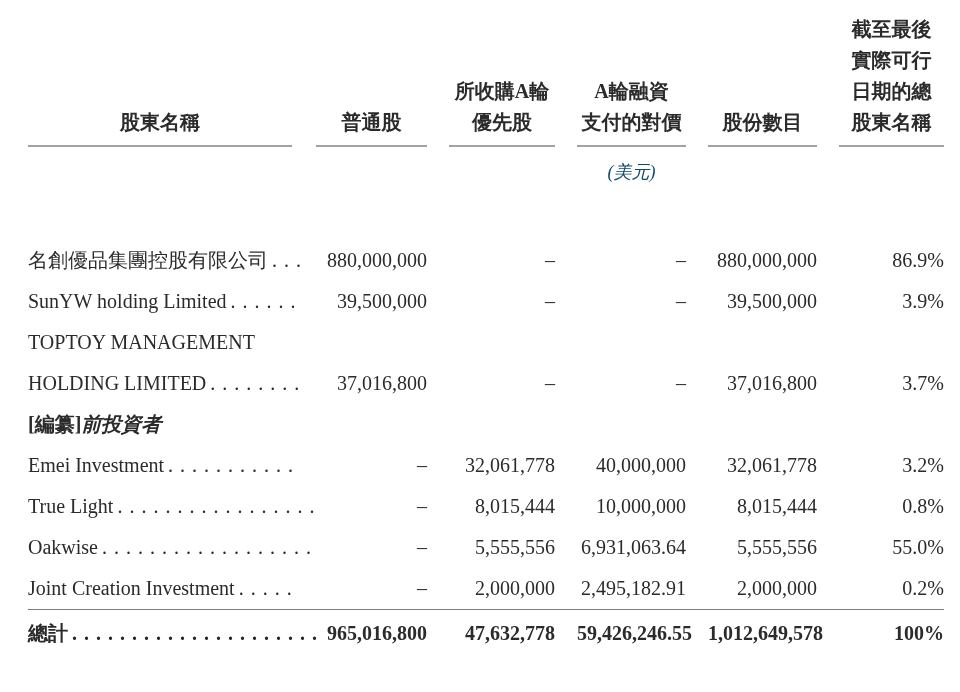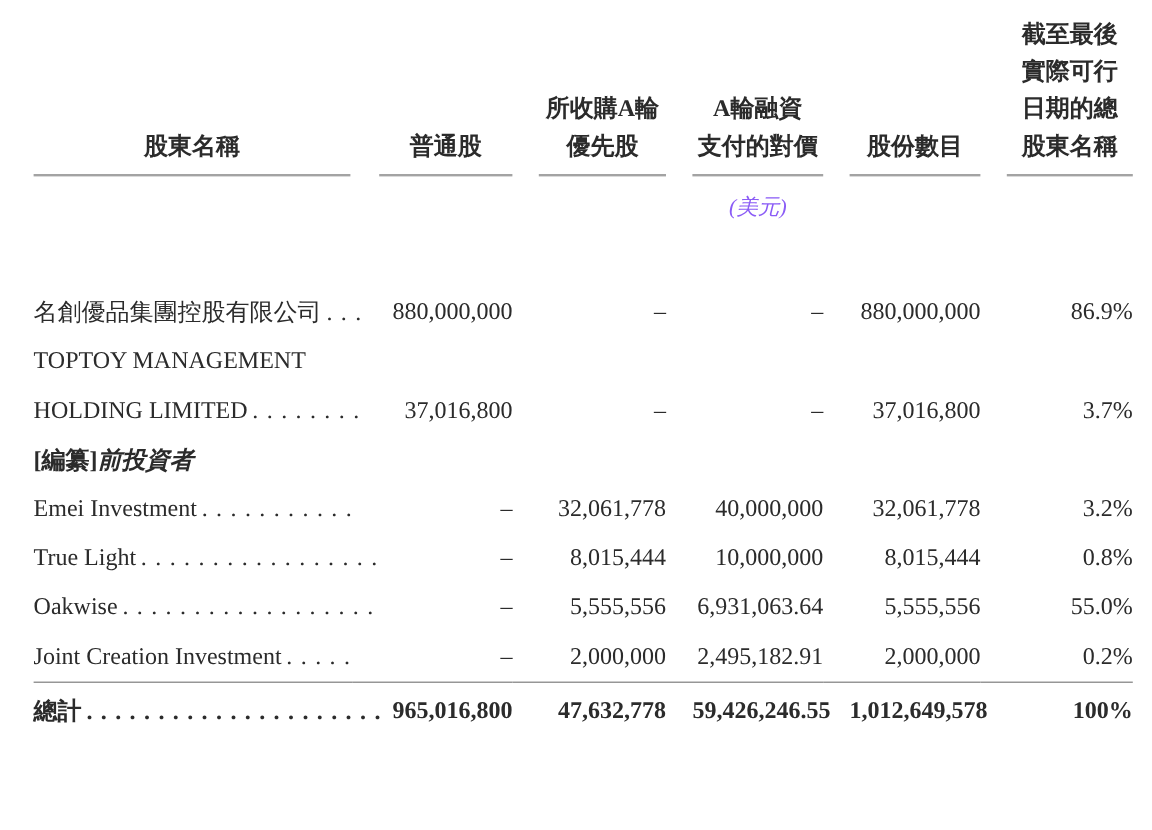--- a/index.html
+++ b/index.html
@@ -53,21 +53,21 @@
   thead th.name-col .hd { width: 264px; }
   thead th.name-col .hd-line { text-align: center; }
 
   tr.unit-row td {
     height: 80px;
     vertical-align: top;
     padding-top: 13px;
     text-align: center;
     font-style: italic;
     font-size: 18px;
-    color: #8b5cf6;
+    color: #0c4a6e;
   }
   tr.unit-row td.gap { padding-left: 22px; }
 
   tr.body-row td { height: 41px; vertical-align: middle; }
   td.c-name {
     text-align: left;
     white-space: nowrap;
     overflow: visible;
   }
   td.c-num {
@@ -153,20 +153,28 @@
     <tbody>
       <tr class="body-row">
         <td class="c-name"><span>名創優品集團控股有限公司</span><span class="leader">. . .</span></td>
         <td class="c-num">880,000,000</td>
         <td class="c-num">–</td>
         <td class="c-num">–</td>
         <td class="c-num">880,000,000</td>
         <td class="c-num">86.9%</td>
       </tr>
       <tr class="body-row">
+        <td class="c-name"><span>SunYW holding Limited</span><span class="leader">. . . . . .</span></td>
+        <td class="c-num">39,500,000</td>
+        <td class="c-num">–</td>
+        <td class="c-num">–</td>
+        <td class="c-num">39,500,000</td>
+        <td class="c-num">3.9%</td>
+      </tr>
+      <tr class="body-row">
         <td class="c-name"><span>TOPTOY MANAGEMENT</span><span class="leader"></span></td>
         <td class="c-num"></td>
         <td class="c-num"></td>
         <td class="c-num"></td>
         <td class="c-num"></td>
         <td class="c-num"></td>
       </tr>
       <tr class="body-row">
         <td class="c-name"><span>HOLDING LIMITED</span><span class="leader">. . . . . . . .</span></td>
         <td class="c-num">37,016,800</td>

